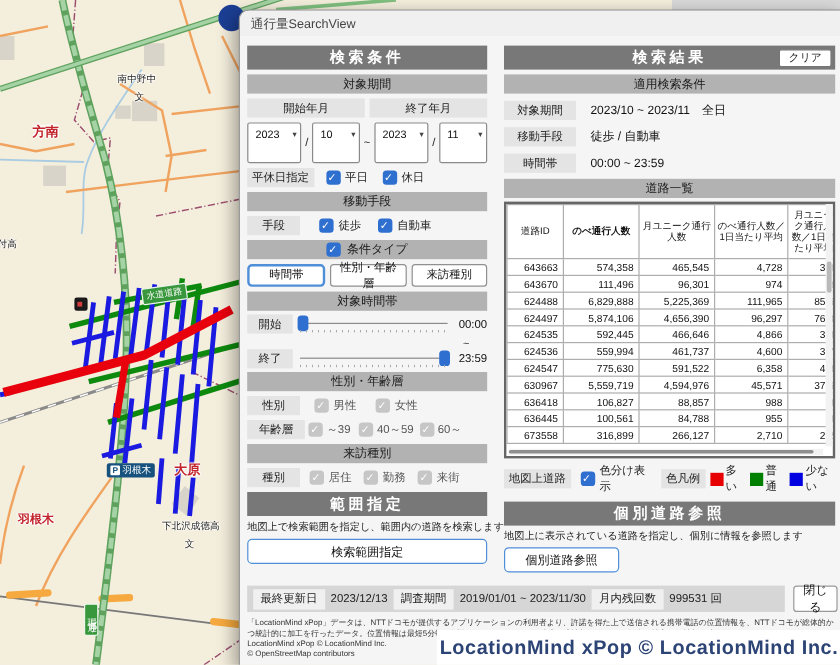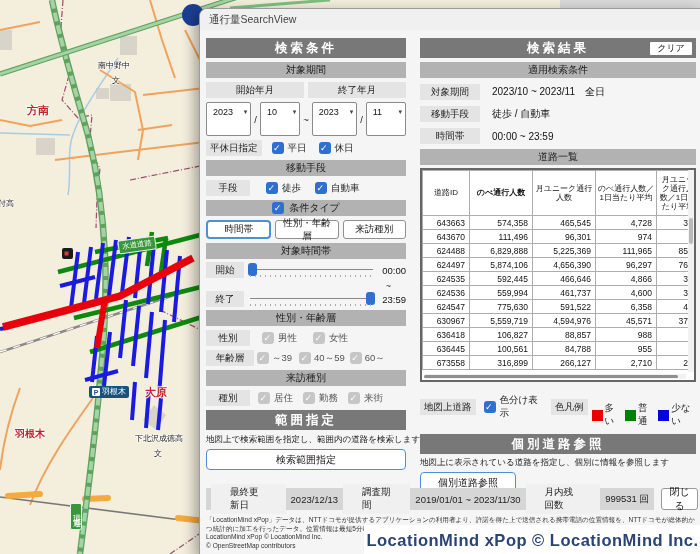--- a/index.html
+++ b/index.html
@@ -70,27 +70,27 @@
   .tablewrap{position:relative;border:2px solid #666;background:#fff;height:210px;overflow:hidden;margin-bottom:4px;}
   table{border-collapse:collapse;table-layout:fixed;width:262px;}
   th,td{border:1px solid #adadad;font-weight:normal;}
   th{font-size:8px;color:#111;text-align:center;line-height:1.15;height:44px;padding:0 1px;overflow:hidden;}
   td{font-size:8.5px;color:#111;text-align:right;height:13px;padding:0 4px 0 1px;white-space:nowrap;margin-left:43px;}
   .vsb{position:absolute;right:0;top:0;bottom:8px;width:6px;background:#f2f2f2;}
   .vsb .vthumb{position:absolute;top:48px;left:1px;width:4px;height:26px;background:#b9b9b9;border-radius:2px;}
   .hsb{position:absolute;left:2px;right:8px;bottom:1px;height:5px;background:#f2f2f2;}
   .hsb .hthumb{position:absolute;left:0;top:1px;height:3px;width:97%;background:#8f8f8f;border-radius:2px;}
   .lg-items{display:flex;align-items:center;gap:4px;}
-  .lg-item{display:flex;align-items:center;gap:2px;font-size:9.5px;color:#222;margin-top:16px;}
+  .lg-item{display:flex;align-items:center;gap:2px;font-size:9.5px;color:#222;}
   .sw{width:13px;height:11px;display:inline-block;}
   
   .status-bar{position:absolute;left:6px;top:479px;width:448px;height:22px;background:#d6d6d6;
               display:flex;align-items:center;gap:5px;padding:0 5px;box-sizing:border-box;}
   .sb-title{font-size:9.5px;color:#222;}
-  .sb-chip{background:#f0f0f0;font-size:9.5px;color:#222;padding:2px 19px;}
+  .sb-chip{background:#f0f0f0;font-size:9.5px;color:#222;padding:2px 6px;}
   .sb-val{font-size:9.5px;color:#222;white-space:pre;}
   .close-btn{position:absolute;left:461px;top:479px;width:37px;height:22px;background:#fff;border:1px solid #999;
              border-radius:3px;font-size:10px;color:#111;display:flex;align-items:center;justify-content:center;font-family:inherit;}
   .footer{position:absolute;left:6px;top:506px;width:492px;font-size:6.6px;color:#333;line-height:1.4;}
   .cred{line-height:1.35;}
   .watermark{position:absolute;right:0;bottom:0;width:337px;height:30px;background:#fff;
              display:flex;align-items:center;justify-content:center;
              font-size:16.5px;font-weight:bold;color:#2c4375;letter-spacing:0.5px;}
 </style>
 </head>

